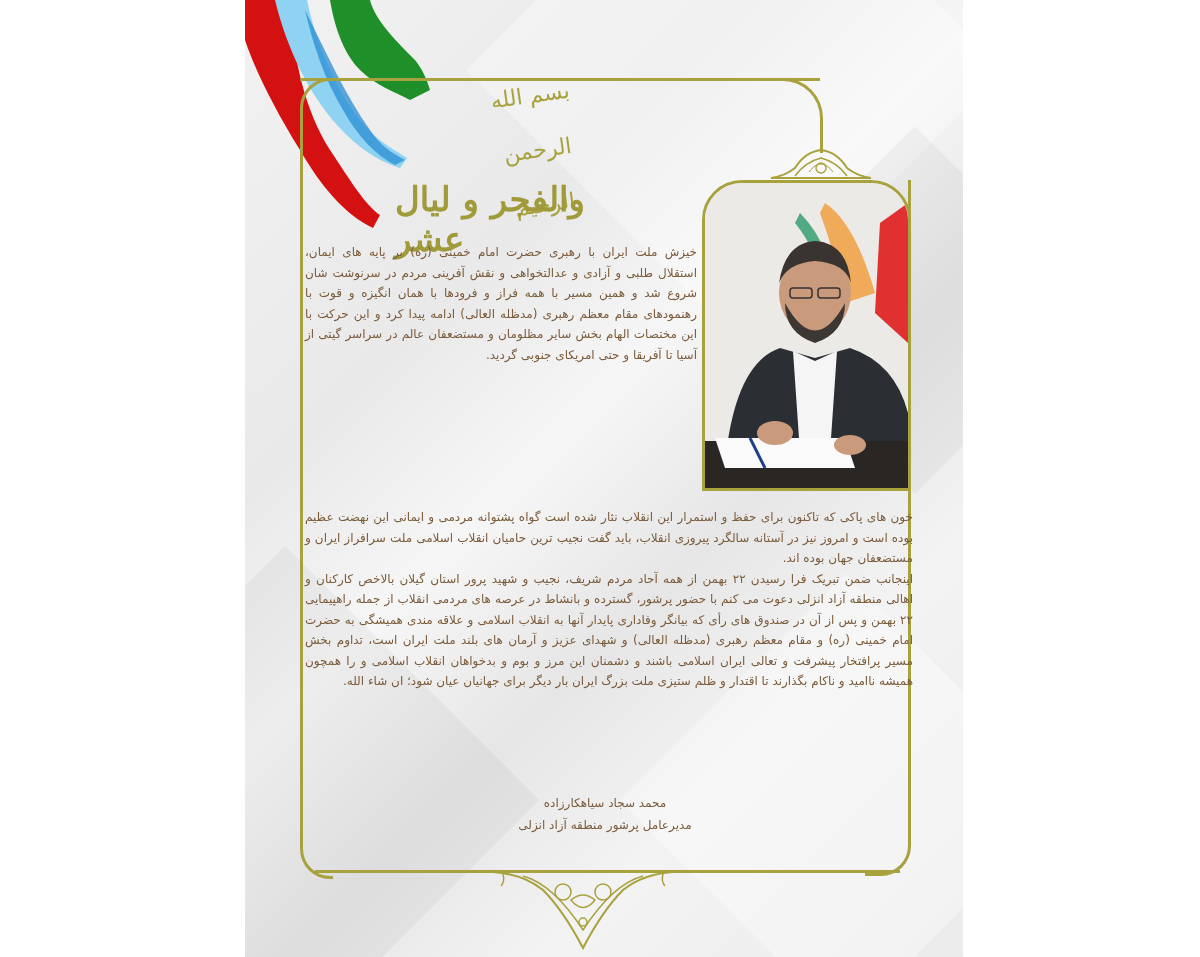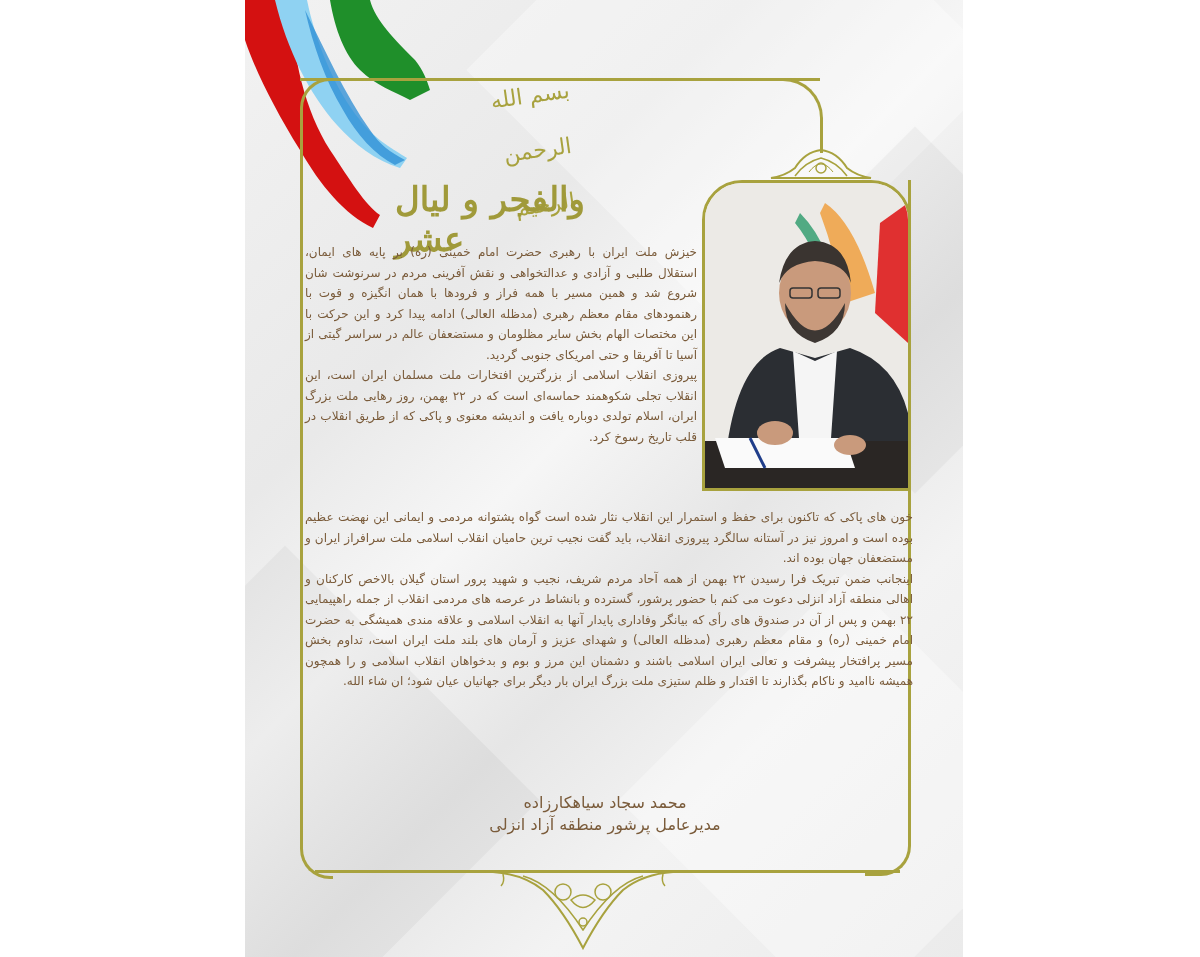--- a/index.html
+++ b/index.html
@@ -14,21 +14,21 @@
   .frame-tr { position:absolute; left:525px; top:78px; width:50px; height:72px; border-top:3px solid #a8a23e; border-right:3px solid #a8a23e; border-top-right-radius:40px; }
   .frame-right { position:absolute; left:620px; top:180px; width:43px; height:693px; border-right:3px solid #a8a23e; border-bottom:3px solid #a8a23e; border-bottom-right-radius:30px; }
   .photo-frame { position:absolute; left:457px; top:180px; width:203px; height:305px; border:3px solid #a8a23e; border-radius:40px 40px 0 0; overflow:hidden; background:#efefef; }
   .ornament-top { position:absolute; left:520px; top:138px; width:112px; height:42px; }
   .ornament-bottom { position:absolute; left:238px; top:870px; width:200px; height:80px; }
   .bismillah { position:absolute; left:220px; top:68px; width:130px; height:55px; font-family:"DejaVu Serif", serif; font-size:22px; color:#a8a23e; text-align:center; line-height:55px; transform:rotate(-8deg); }
   .title { position:absolute; left:150px; top:155px; width:260px; text-align:left; font-family:"DejaVu Serif", serif; font-size:34px; font-weight:bold; color:#a09a3a; direction:rtl;margin-top:24px; }
   .para { position:absolute; direction:rtl; text-align:justify; font-family:"DejaVu Sans", sans-serif; font-size:12px; line-height:20.5px; color:#7a5b3a; }
   .p1 { left:60px; top:242px; width:392px; }
   .p2 { left:60px; top:507px; width:608px; }
-  .sig { position:absolute; left:200px; top:792px; width:320px; text-align:center; direction:rtl; font-size:16px; line-height:22px; color:#7a5b3a; }
+  .sig { position:absolute; left:200px; top:792px; width:320px; text-align:center; direction:rtl; font-size:12px; line-height:22px; color:#7a5b3a; }
   .ribbon { position:absolute; }
 </style>
 </head>
 <body>
 
 <div class="poster">
 
   <div class="facet" style="left:300px;top:-120px;width:380px;height:380px;"></div>
   <div class="facet d" style="left:-140px;top:620px;width:360px;height:360px;"></div>
   <div class="facet" style="left:440px;top:640px;width:320px;height:320px;"></div>
@@ -75,21 +75,20 @@
       <rect x="0" y="258" width="203" height="47" fill="#2a2624"></rect>
       <path d="M10,255 L140,255 L150,285 L20,285 Z" fill="#fafafa"></path>
       <path d="M45,255 L60,285" stroke="#1f3d8a" stroke-width="3"></path>
       <ellipse cx="70" cy="250" rx="18" ry="12" fill="#c99a7c"></ellipse>
       <ellipse cx="145" cy="262" rx="16" ry="10" fill="#c99a7c"></ellipse>
     </svg>
   </div>
 
   <div class="para p1">
     <div>خیزش ملت ایران با رهبری حضرت امام خمینی (ره) بر پایه های ایمان، استقلال طلبی و آزادی و عدالتخواهی و نقش آفرینی مردم در سرنوشت شان شروع شد و همین مسیر با همه فراز و فرودها با همان انگیزه و قوت با رهنمودهای مقام معظم رهبری (مدظله العالی) ادامه پیدا کرد و این حرکت با این مختصات الهام بخش سایر مظلومان و مستضعفان عالم در سراسر گیتی از آسیا تا آفریقا و حتی امریکای جنوبی گردید.</div>
-    <div>پیروزی انقلاب اسلامی از بزرگترین افتخارات ملت مسلمان ایران است، این انقلاب تجلی شکوهمند حماسه‌ای است که در ۲۲ بهمن، روز رهایی ملت بزرگ ایران، اسلام تولدی دوباره یافت و اندیشه معنوی و پاکی که از طریق انقلاب در قلب تاریخ رسوخ کرد.</div>
   </div>
   <div class="para p2">
     <div>خون های پاکی که تاکنون برای حفظ و استمرار این انقلاب نثار شده است گواه پشتوانه مردمی و ایمانی این نهضت عظیم بوده است و امروز نیز در آستانه سالگرد پیروزی انقلاب، باید گفت نجیب ترین حامیان انقلاب اسلامی ملت سرافراز ایران و مستضعفان جهان بوده اند.</div>
     <div>اینجانب ضمن تبریک فرا رسیدن ۲۲ بهمن از همه آحاد مردم شریف، نجیب و شهید پرور استان گیلان بالاخص کارکنان و اهالی منطقه آزاد انزلی دعوت می کنم با حضور پرشور، گسترده و بانشاط در عرصه های مردمی انقلاب از جمله راهپیمایی ۲۲ بهمن و پس از آن در صندوق های رأی که بیانگر وفاداری پایدار آنها به انقلاب اسلامی و علاقه مندی همیشگی به حضرت امام خمینی (ره) و مقام معظم رهبری (مدظله العالی) و شهدای عزیز و آرمان های بلند ملت ایران است، تداوم بخش مسیر پرافتخار پیشرفت و تعالی ایران اسلامی باشند و دشمنان این مرز و بوم و بدخواهان انقلاب اسلامی و را همچون همیشه ناامید و ناکام بگذارند تا اقتدار و ظلم ستیزی ملت بزرگ ایران بار دیگر برای جهانیان عیان شود؛ ان شاء الله.</div>
   </div>
 
   <div class="sig">
     <div>محمد سجاد سیاهکارزاده</div>
     <div>مدیرعامل پرشور منطقه آزاد انزلی</div>
   </div>

